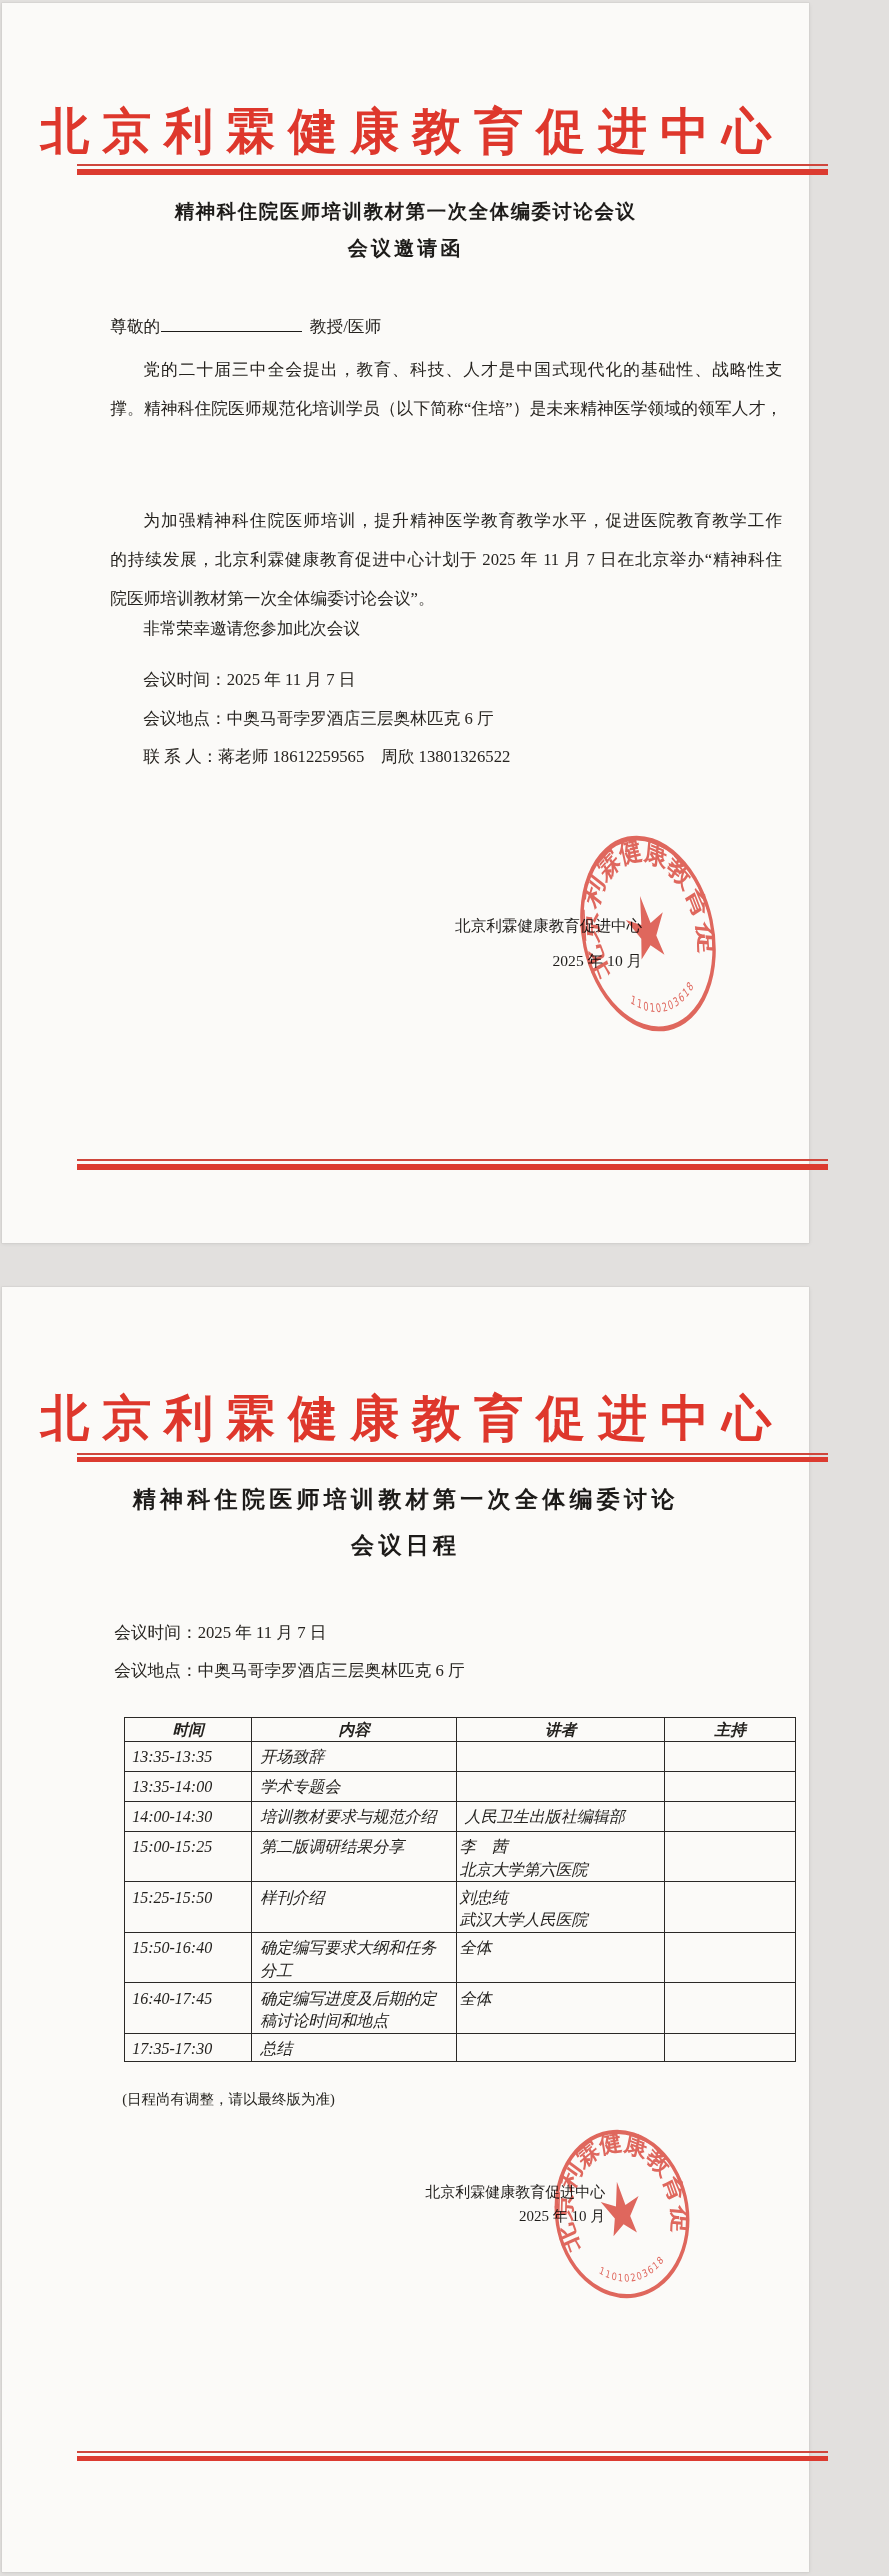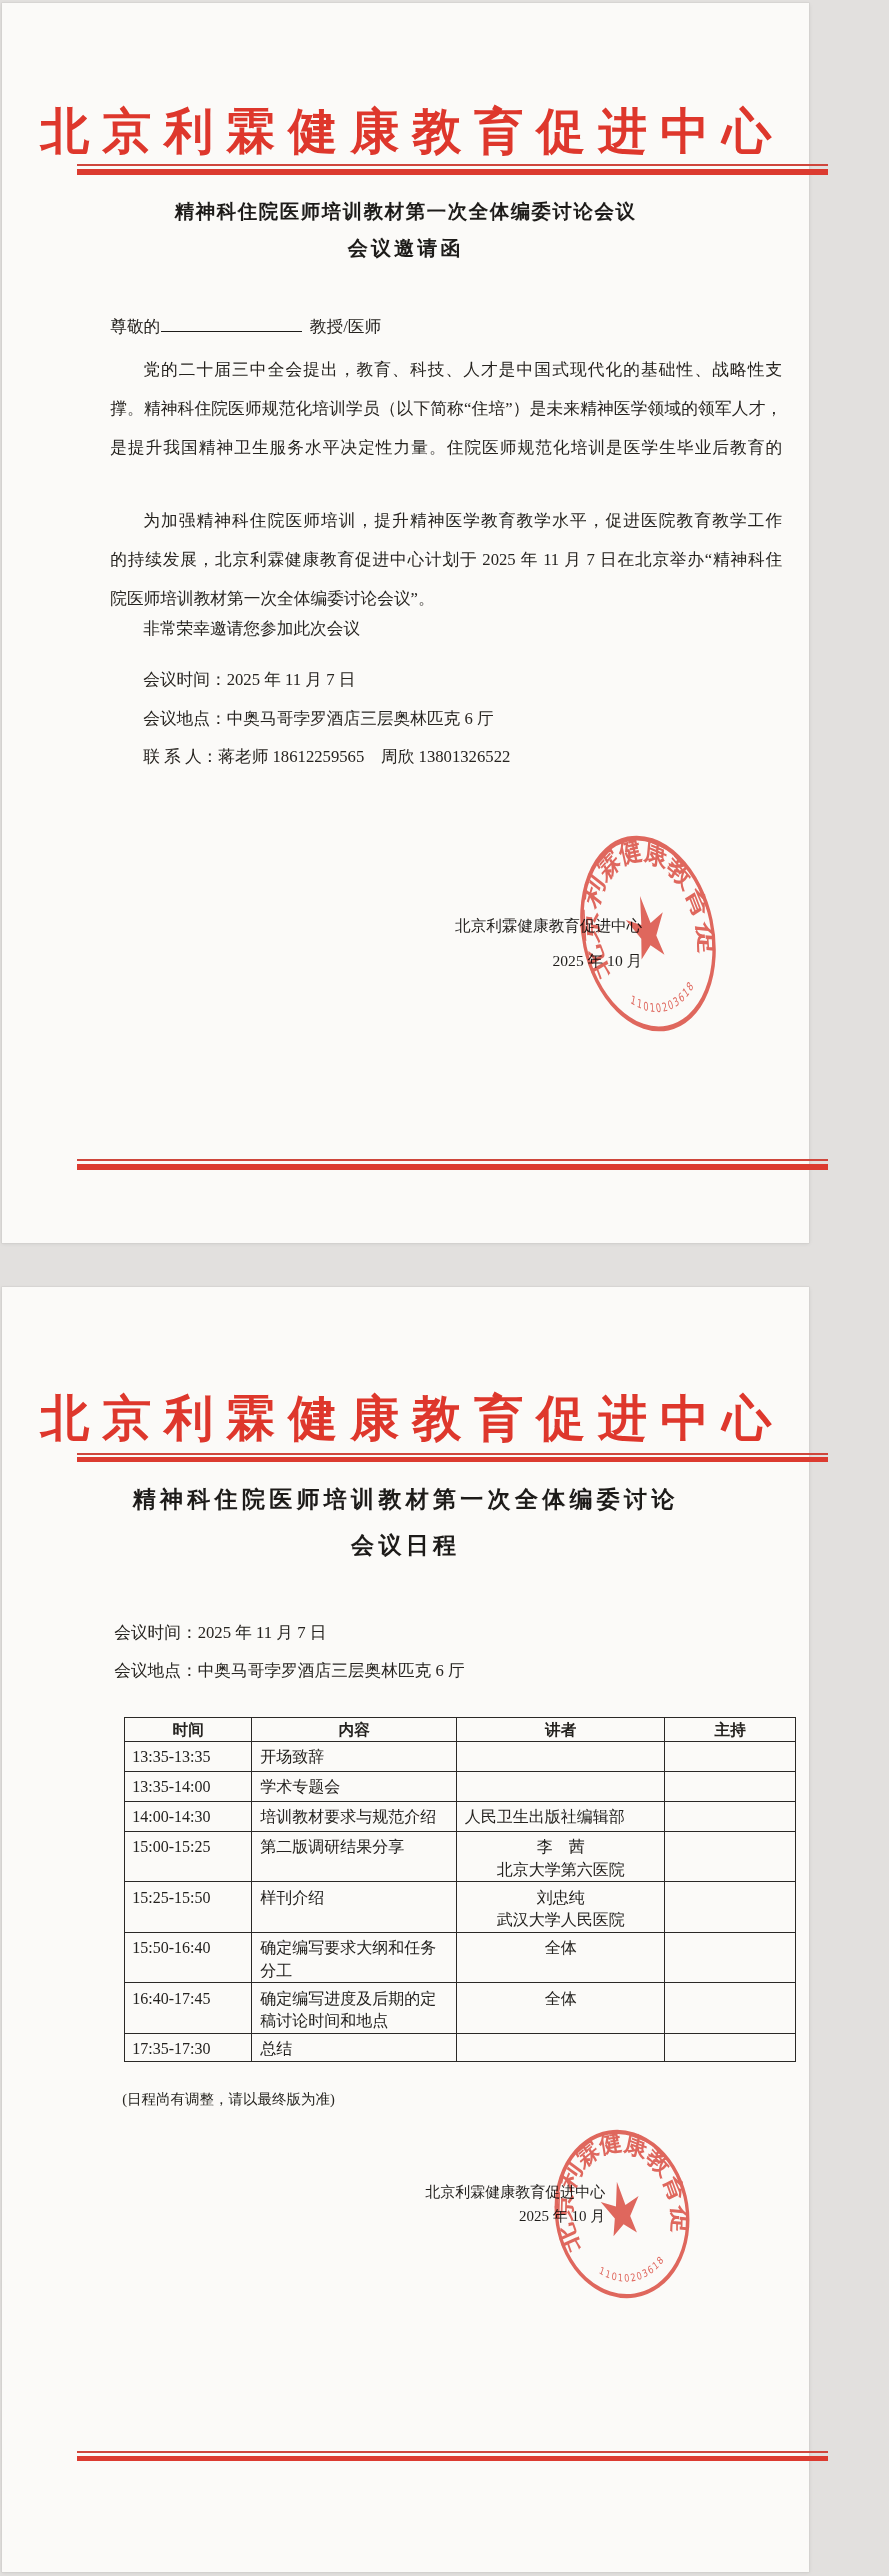--- a/index.html
+++ b/index.html
@@ -50,32 +50,32 @@
   .stamp svg{width:100%;height:100%;display:block;}
 
   
   .p2info{left:112px;}
   table.agenda{position:absolute;left:122px;top:430px;border-collapse:collapse;
     table-layout:fixed;width:671px;color:#24221f;}
   table.agenda col.c1{width:127px;} table.agenda col.c2{width:205px;}
   table.agenda col.c3{width:208px;} table.agenda col.c4{width:131px;}
   table.agenda th,table.agenda td{border:1.1px solid #2b2927;vertical-align:top;
     font-size:16px;font-weight:normal;}
-  table.agenda{border:1.6px solid #2b2927;}
+  table.agenda{border:1.6px solid #2b2927;font-style:italic;}
   table.agenda th{font-family:"Liberation Sans","DejaVu Sans",sans-serif;font-weight:bold;
     font-size:15.6px;text-align:center;vertical-align:middle;line-height:21.5px;}
   table.agenda tr.h{height:24px;}
   table.agenda tr.r1{height:30px;} table.agenda tr.r2{height:30px;}
   table.agenda tr.r3{height:30px;} table.agenda tr.r4{height:30px;}
   table.agenda tr.r5{height:49px;} table.agenda tr.r6{height:49px;}
   table.agenda tr.r7{height:49px;} table.agenda tr.r8{height:49px;}
   table.agenda tr.r9{height:28.5px;}
   td.c-time{padding:4.3px 2.2px 0 7px;line-height:22.6px;white-space:nowrap;}
   td.c-content{padding:4.3px 3.2px 0 8px;line-height:22.6px;}
-  td.c-speaker{padding:4.3px 2.2px 0 2.2px;line-height:22.6px;text-align:center;}
+  td.c-speaker{padding:4.3px 2.2px 0 2.2px;line-height:22.6px;text-align:left;}
   td.c-speaker.left{text-align:left;padding-left:7.5px;}
   td.c-host{padding:4.3px 2.2px 0 2.2px;}
   .agenda-note{position:absolute;left:120px;top:803px;font-size:14.5px;color:#26241f;
     white-space:nowrap;}
 </style>
 </head>
 <body>
 
 <div class="canvas">
 
@@ -88,21 +88,20 @@
     <div class="doc-subtitle p1-sub1" style="top:195px;">精神科住院医师培训教材第一次全体编委讨论会议</div>
     <div class="doc-subtitle p1-sub2" style="top:232px;">会议邀请函</div>
 
     <div class="plainline salutation" style="top:313px;">
       <span>尊敬的</span><span class="blank"></span><span>教授/医师</span>
     </div>
 
     <div class="bodyblock" style="top:347px;">
         <div class="bline indent just">党的二十届三中全会提出，教育、科技、人才是中国式现代化的基础性、战略性支</div>
         <div class="bline just">撑。精神科住院医师规范化培训学员（以下简称“住培”）是未来精神医学领域的领军人才，</div>
-        <div class="bline just">是提升我国精神卫生服务水平决定性力量。住院医师规范化培训是医学生毕业后教育的</div>
       </div>
 
     <div class="bodyblock" style="top:498px;">
         <div class="bline indent just">为加强精神科住院医师培训，提升精神医学教育教学水平，促进医院教育教学工作</div>
         <div class="bline just">的持续发展，北京利霖健康教育促进中心计划于 2025 年 11 月 7 日在北京举办“精神科住</div>
         <div class="bline">院医师培训教材第一次全体编委讨论会议”。</div>
       </div>
 
     <div class="plainline ind" style="top:615px;">非常荣幸邀请您参加此次会议</div>
 

